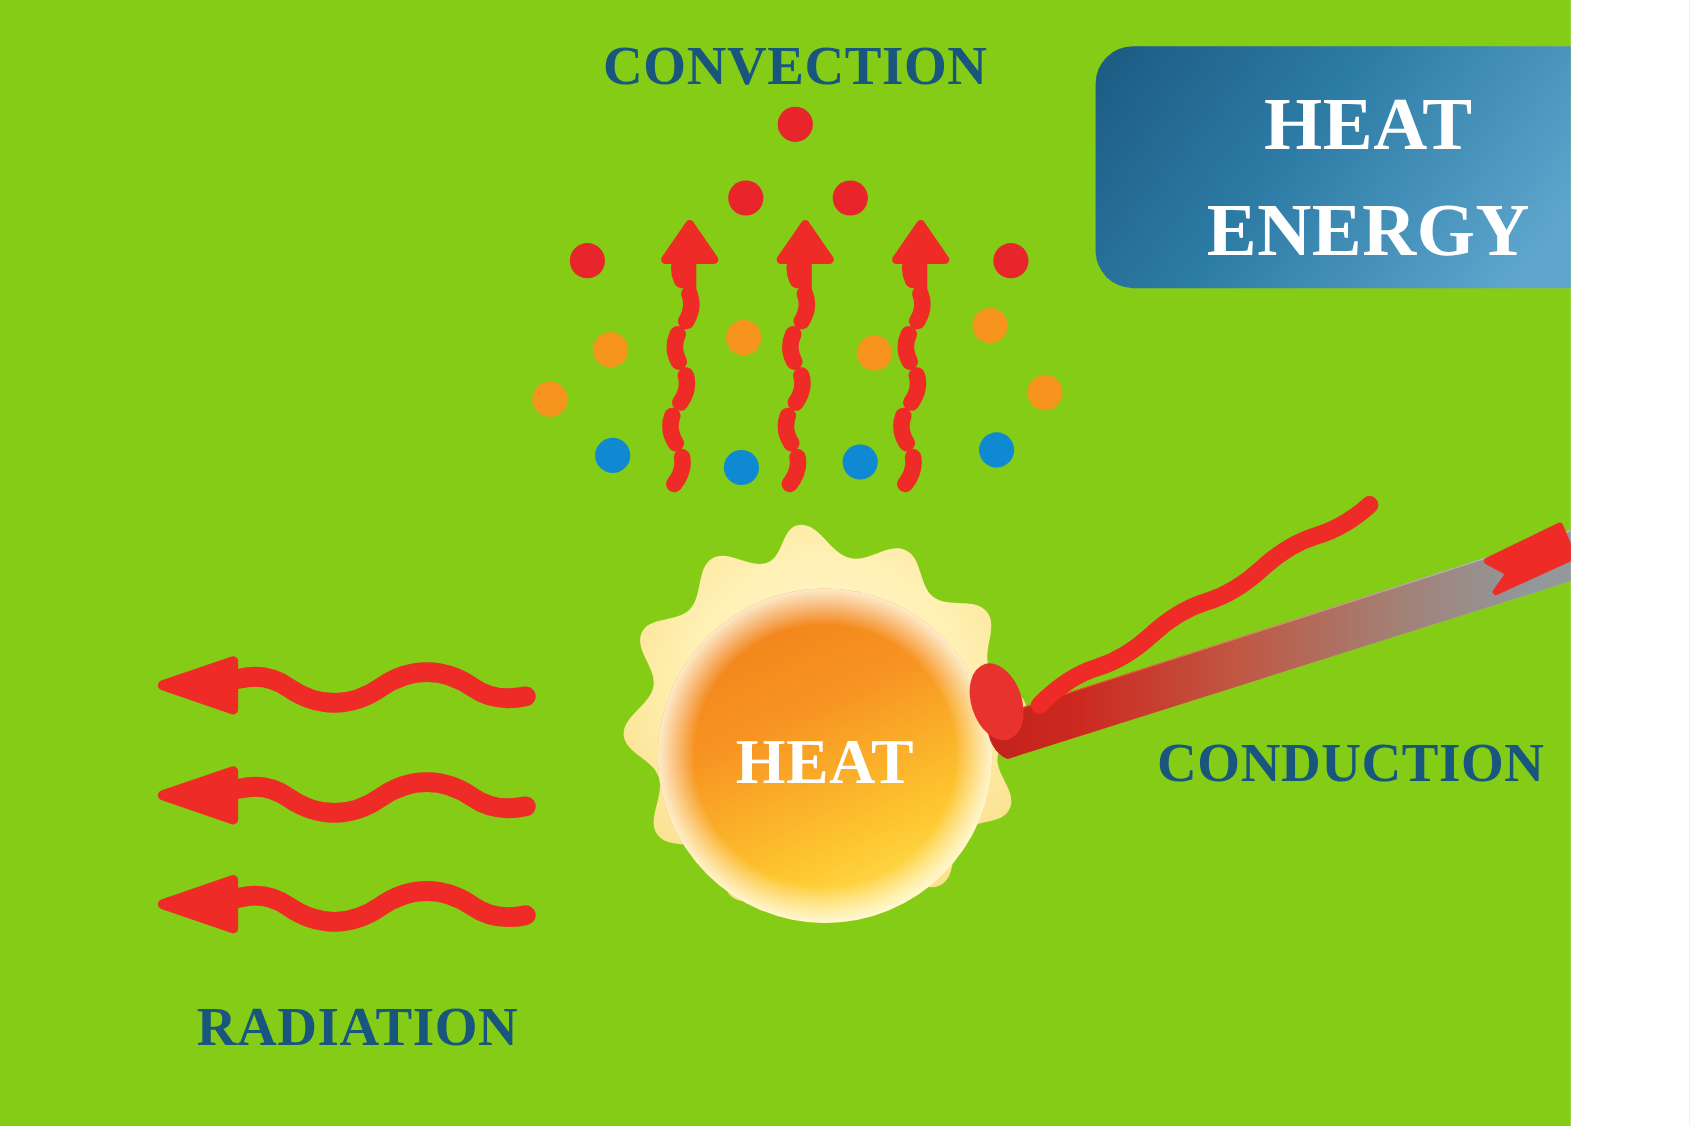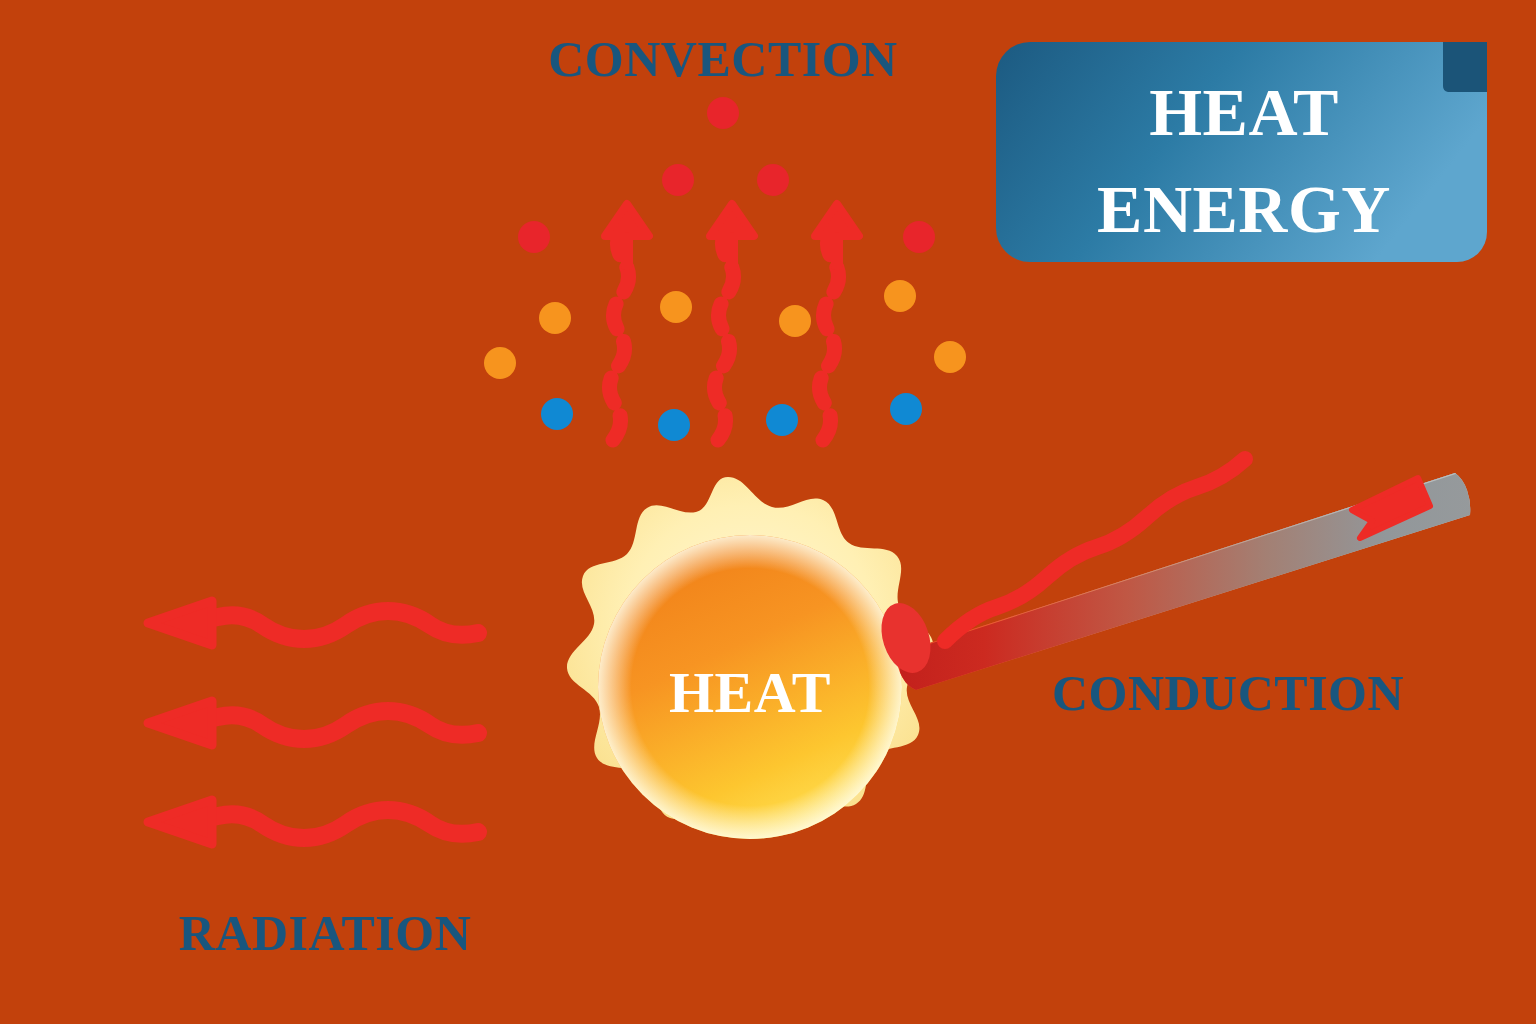--- a/index.html
+++ b/index.html
@@ -6,23 +6,23 @@
   html, body {
     margin: 0;
     padding: 0;
     background: #ffffff;
   }
   body {
     font-family: "Liberation Serif", "DejaVu Serif", serif;
   }
   #stage {
     position: relative;
-    width: 1536px;
+    width: 1428px;
     height: 1024px;
-    background: #c2410c;
+    background: #84cc16;
     overflow: hidden;
   }
   #diagram-svg {
     position: absolute;
     left: 0;
     top: 0;
     width: 1536px;
     height: 1024px;
   }
   .label-text {

